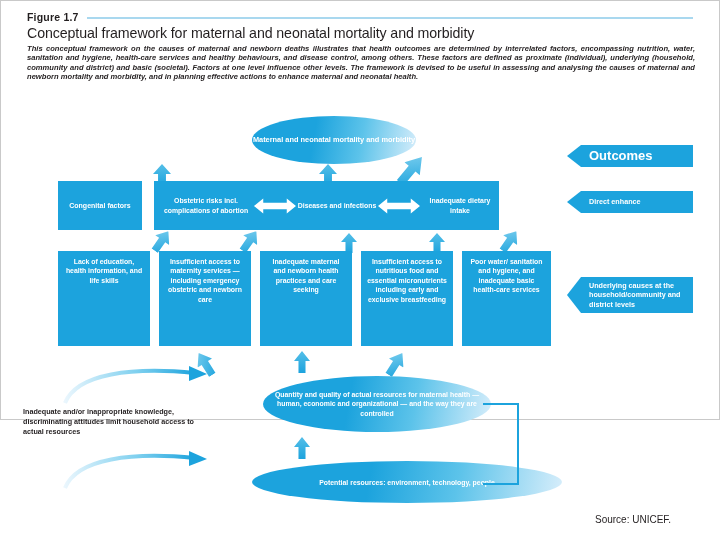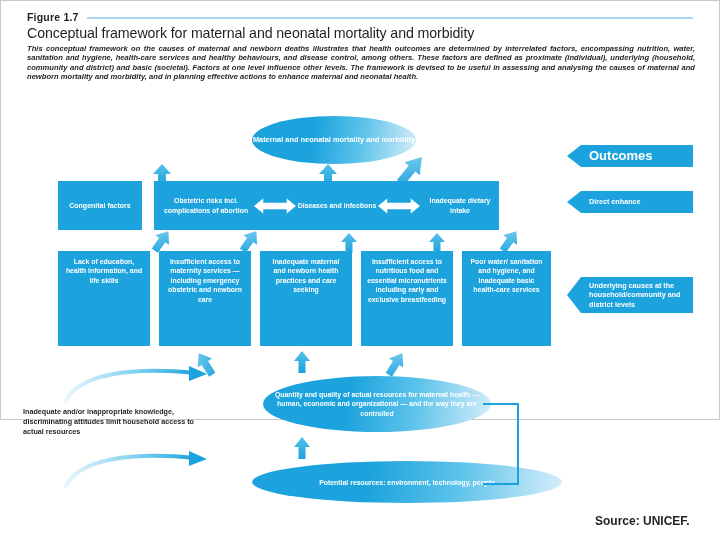--- a/index.html
+++ b/index.html
@@ -34,21 +34,21 @@
 
   
   .up-arrow{position:absolute;background:linear-gradient(180deg,#55bfe8 0%,#1CA3DD 100%);
             clip-path:polygon(50% 0,100% 45%,72% 45%,72% 100%,28% 100%,28% 45%,0 45%);}
   .diag-arrow{position:absolute;background:linear-gradient(135deg,#7fd0ef 0%,#1CA3DD 100%);
               clip-path:polygon(50% 0,100% 45%,72% 45%,72% 100%,28% 100%,28% 45%,0 45%);}
   .dbl-arrow{position:absolute;background:#ffffff;
              clip-path:polygon(0 50%,22% 8%,22% 32%,78% 32%,78% 8%,100% 50%,78% 92%,78% 68%,22% 68%,22% 92%);}
 
   .caption{position:absolute;font-size:7.2px;line-height:10px;color:#231f20;font-weight:600;}
-  .source{position:absolute;font-size:12px;font-weight:bold;color:#231f20;}
+  .source{position:absolute;font-size:10px;font-weight:normal;color:#231f20;}
 
   .bracket{position:absolute;border:2px solid #1CA3DD;border-left:none;box-sizing:border-box;}
   .curve{position:absolute;}
 </style>
 </head>
 <body>
 
 <div id="page">
 
   <div class="fig-label">Figure 1.7</div>

